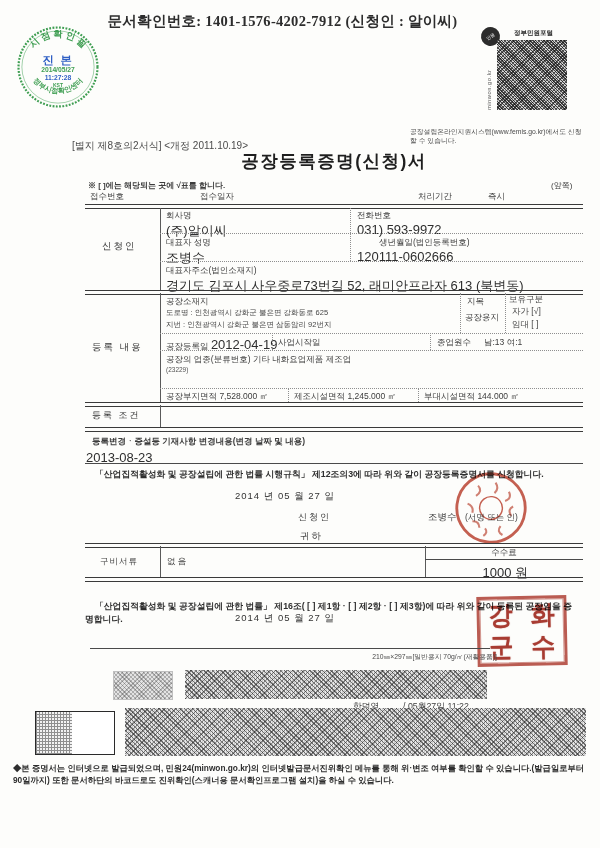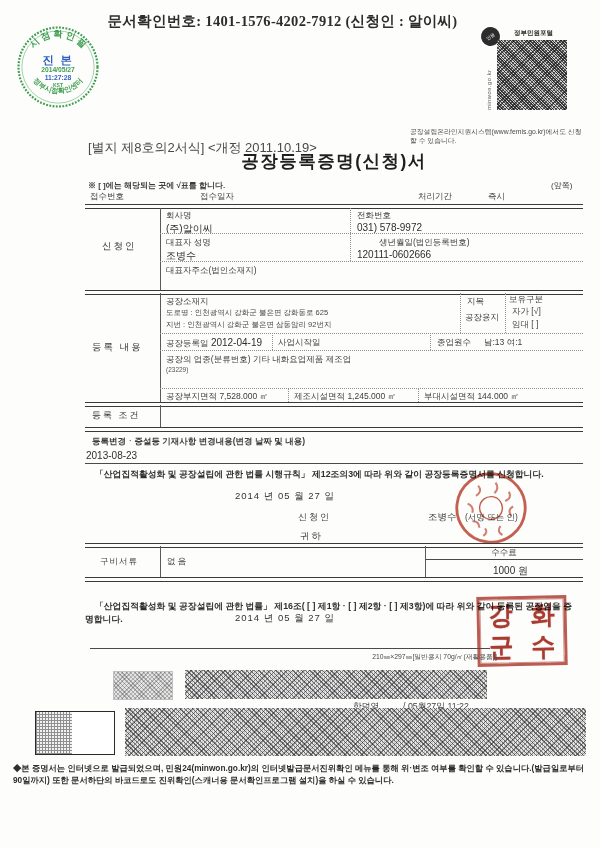--- a/index.html
+++ b/index.html
@@ -7,26 +7,26 @@
         font-family:"Liberation Sans",sans-serif;color:#3d3d3d;}
   .abs{position:absolute;}
   
   .dbl{position:absolute;height:3px;border-top:1px solid #3a3a3a;border-bottom:1px solid #3a3a3a;}
   .hsol{position:absolute;border-top:1px solid #4a4a4a;height:0;}
   .hdot{position:absolute;border-top:1px dotted #8f8f8f;height:0;}
   .vsol{position:absolute;border-left:1px solid #5a5a5a;width:0;}
   .vdot{position:absolute;border-left:1px dotted #8f8f8f;width:0;}
   
   .lbl{font-size:8.5px;color:#3c3c3c;}
-  .val{font-size:10px;color:#2e2e2e;}
+  .val{font-size:13px;color:#2e2e2e;}
   .sm{font-size:7.5px;color:#454545;}
   .sec-label{font-size:9.5px;letter-spacing:2px;color:#333;}
   #doc-no{top:12px;left:0;width:565px;text-align:center;
           font-family:"Liberation Serif",serif;font-size:14.5px;font-weight:600;color:#2d2d2d;letter-spacing:.3px;}
-  #form-ref{top:139px;left:88px;font-size:13px;color:#4a4a4a;}
+  #form-ref{top:139px;left:72px;font-size:10px;color:#4a4a4a;}
   #online-note{top:127px;left:410px;width:173px;text-align:left;font-size:6.8px;line-height:9px;color:#4a4a4a;}
   #title{top:149px;left:85px;width:498px;text-align:center;font-size:17.5px;font-weight:900;
          letter-spacing:1.5px;color:#1f1f1f;}
   #check-note{top:180px;left:88px;font-size:8px;font-weight:600;}
   #page-side{top:180px;left:551px;font-size:8px;text-align:right;}
   
   .noise{background-color:#c9c9c9;background-image:
       repeating-linear-gradient(45deg,rgba(25,25,25,.55) 0 1px,transparent 1px 3px),
       repeating-linear-gradient(135deg,rgba(20,20,20,.45) 0 1px,transparent 1px 4px),
       repeating-linear-gradient(90deg,rgba(255,255,255,.6) 0 1px,transparent 1px 2px);}
@@ -102,28 +102,29 @@
   <div class="abs lbl" style="left:488px;top:191px;">즉시</div>
 
   <div class="dbl" style="left:85px;top:204px;width:498px;"></div>
 
   <div class="abs sec-label" style="left:102px;top:240px;">신청인</div>
   <div class="vsol" style="left:160px;top:208px;height:82px;"></div>
   <div class="vdot" style="left:350px;top:208px;height:53px;"></div>
   <div class="abs lbl" style="left:166px;top:210px;">회사명</div>
   <div class="abs val" style="left:166px;top:222px;">(주)알이씨</div>
   <div class="abs lbl" style="left:357px;top:210px;">전화번호</div>
-  <div class="abs val" style="left:357px;top:222px;">031)  578-9972</div>
+  <div class="abs val" style="left:357px;top:222px;">031)  593-9972</div>
   <div class="hdot" style="left:160px;top:233px;width:423px;"></div>
   <div class="abs lbl" style="left:166px;top:237px;">대표자 성명</div>
   <div class="abs val" style="left:166px;top:249px;">조병수</div>
   <div class="abs lbl" style="left:357px;top:237px;margin-left:22px;">생년월일(법인등록번호)</div>
   <div class="abs val" style="left:357px;top:249px;">120111-0602666</div>
   <div class="hdot" style="left:160px;top:261px;width:423px;"></div>
   <div class="abs lbl" style="left:166px;top:265px;">대표자주소(법인소재지)</div>
+  <div class="abs val" style="left:166px;top:277px;">경기도 김포시 사우중로73번길 52,  래미안프라자 613 (북변동)</div>
 
   <div class="dbl" style="left:85px;top:290px;width:498px;"></div>
 
   <div class="abs sec-label" style="left:92px;top:341px;">등록 내용</div>
   <div class="vsol" style="left:160px;top:293px;height:109px;"></div>
 
   <div class="abs lbl" style="left:166px;top:296px;">공장소재지</div>
   <div class="abs sm" style="left:166px;top:308px;">도로명 : 인천광역시 강화군 불은면 강화동로 625</div>
   <div class="abs sm" style="left:166px;top:320px;">지번 : 인천광역시 강화군 불은면 삼동암리 92번지</div>
   <div class="vdot" style="left:460px;top:293px;height:40px;"></div>

